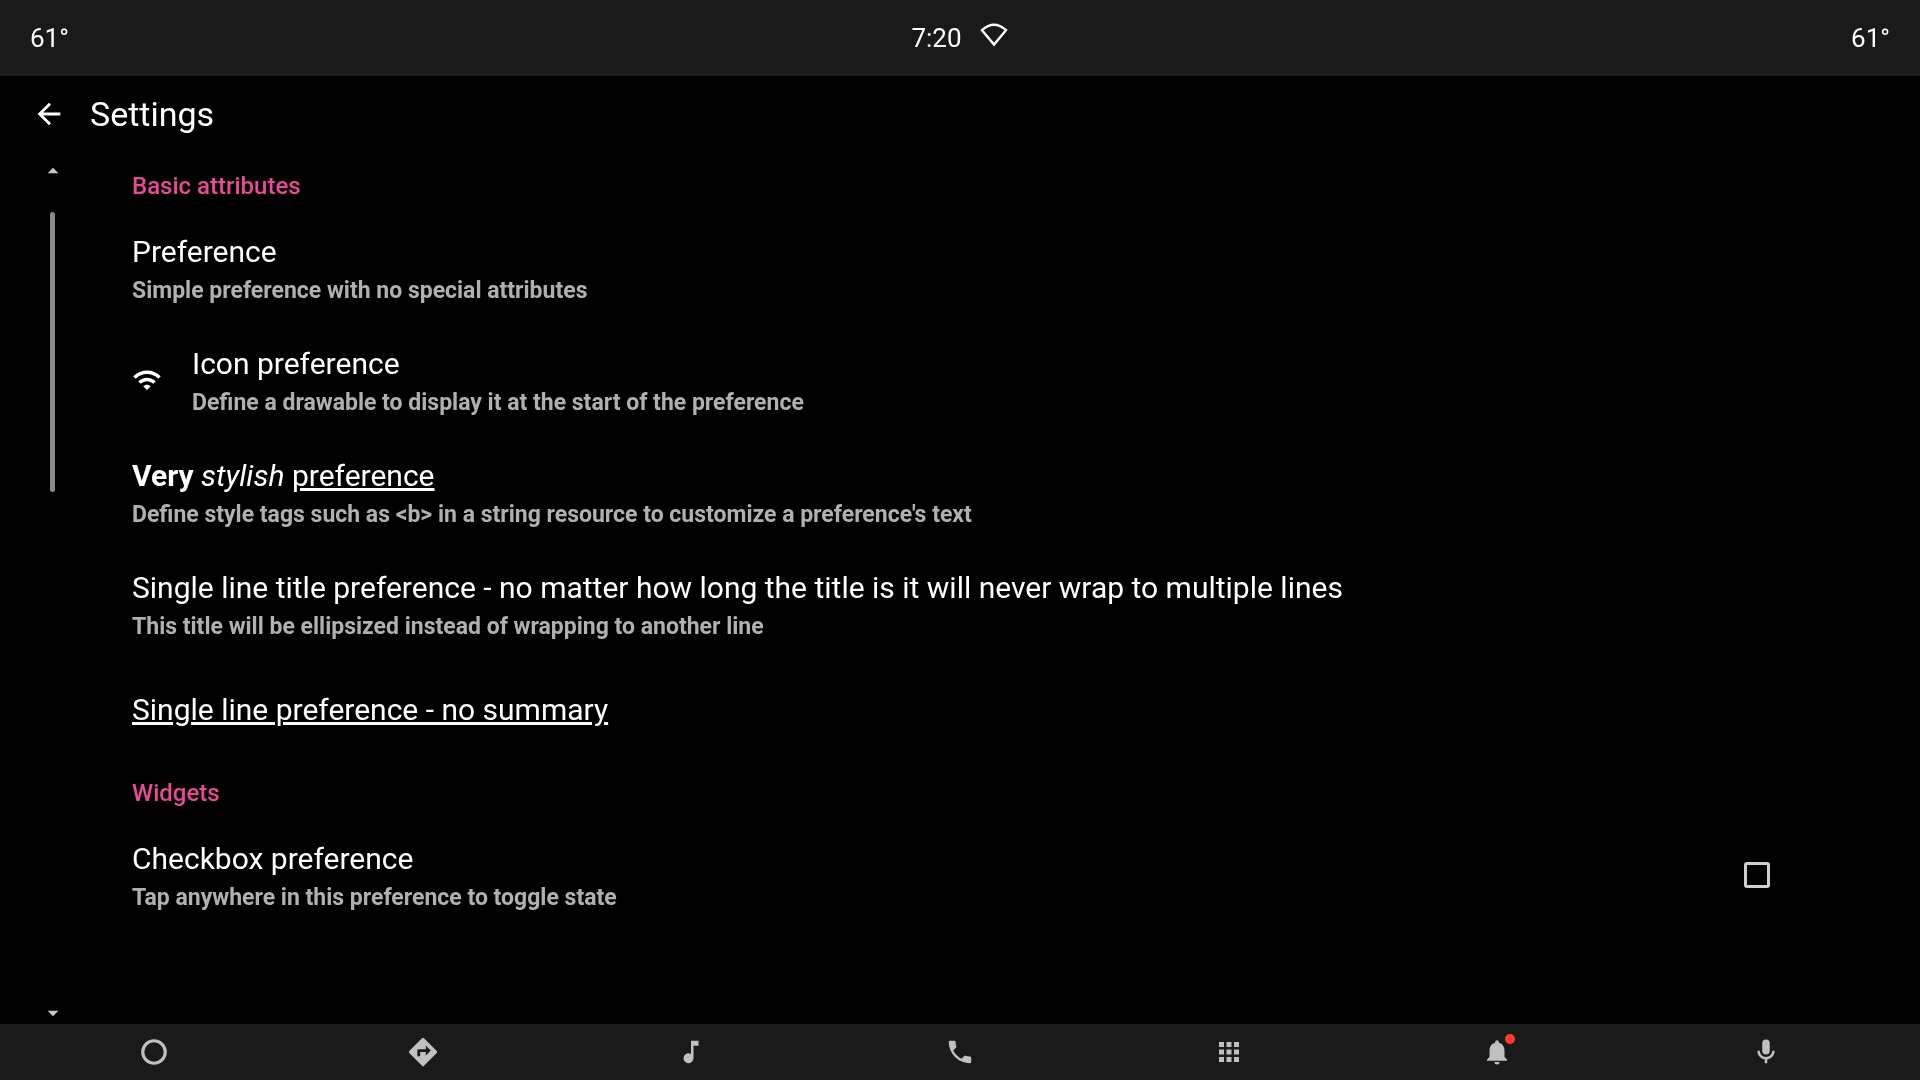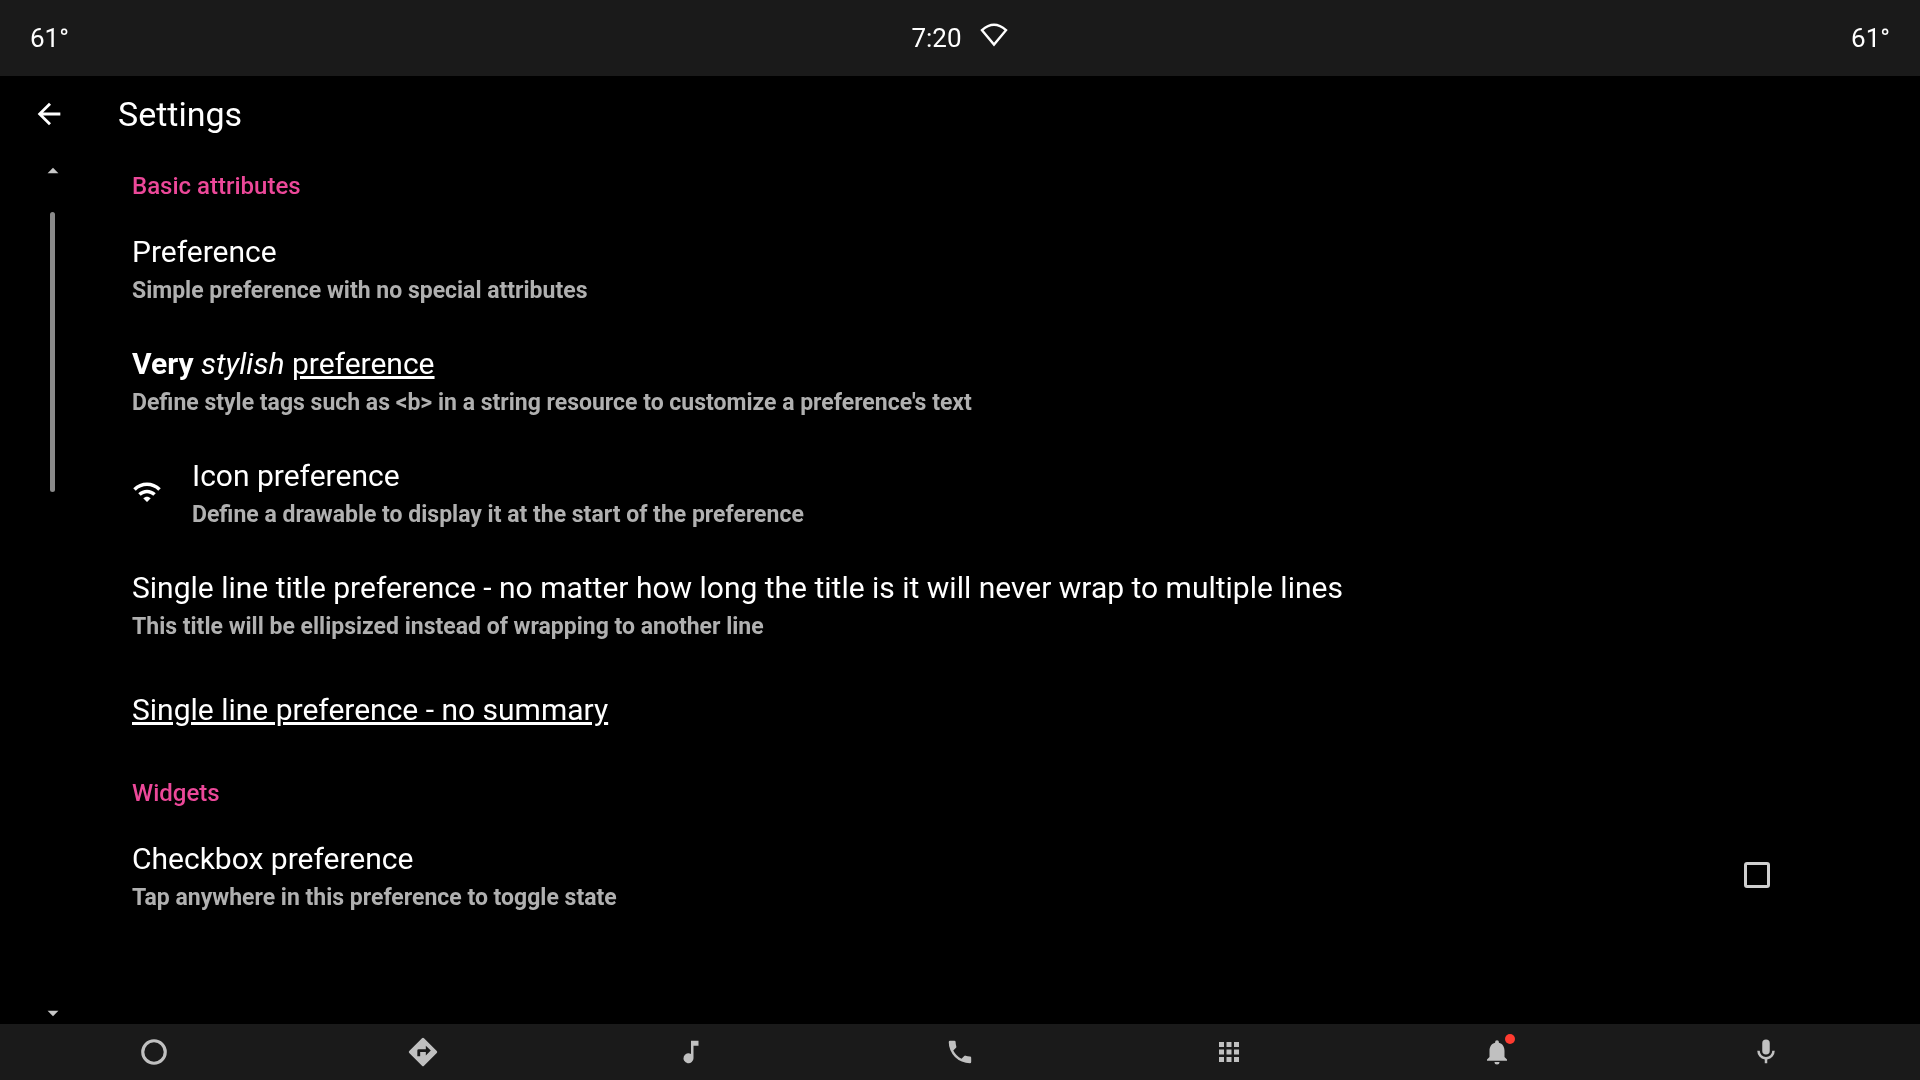--- a/index.html
+++ b/index.html
@@ -21,21 +21,21 @@
     font-size: 26px;
   }
   .status-center { display: flex; gap: 17px; }
   .status-left, .status-right { font-weight: 400; }
 
   .app-bar {
     height: 76px;
     display: flex;
     align-items: center;
     padding: 0 32px;
-    gap: 52px;
+    gap: 24px;
   }
   .app-bar .title { font-size: 34px; font-weight: 400; }
 
   .content-area {
     position: relative;
     height: calc(100% - 76px - 76px - 56px);
     padding-left: 132px;
     padding-right: 60px;
   }
 
@@ -167,45 +167,45 @@
   <div class="section-header">Basic attributes</div>
 
   <div class="pref-item">
     <div class="pref-text">
       <div class="pref-title">Preference</div>
       <div class="pref-summary">Simple preference with no special attributes</div>
     </div>
   </div>
 
   <div class="pref-item">
+    <div class="pref-icon-slot">
+      <span>
+        <svg width="30" height="30" viewBox="0 0 24 24" fill="#fff">
+          <path d="M1 9l2 2c4.97-4.97 13.03-4.97 18 0l2-2C16.93 2.93 7.07 2.93 1 9zm8 8l3 3 3-3c-1.66-1.66-4.34-1.66-6 0zm-4-4l2 2c2.76-2.76 7.24-2.76 10 0l2-2C15.14 9.14 8.86 9.14 5 13z"></path>
+        </svg>
+      </span>
+    </div>
+    <div class="pref-text">
+      <div class="pref-title">Icon preference</div>
+      <div class="pref-summary">Define a drawable to display it at the start of the preference</div>
+    </div>
+  </div>
+
+  <div class="pref-item">
     <div class="pref-text">
       <div class="pref-title">
         <b>Very</b>
         <i>stylish</i>
         <u>preference</u>
       </div>
       <div class="pref-summary">Define style tags such as &lt;b&gt; in a string resource to customize a preference's text</div>
     </div>
   </div>
 
   <div class="pref-item">
-    <div class="pref-icon-slot">
-      <span>
-        <svg width="30" height="30" viewBox="0 0 24 24" fill="#fff">
-          <path d="M1 9l2 2c4.97-4.97 13.03-4.97 18 0l2-2C16.93 2.93 7.07 2.93 1 9zm8 8l3 3 3-3c-1.66-1.66-4.34-1.66-6 0zm-4-4l2 2c2.76-2.76 7.24-2.76 10 0l2-2C15.14 9.14 8.86 9.14 5 13z"></path>
-        </svg>
-      </span>
-    </div>
-    <div class="pref-text">
-      <div class="pref-title">Icon preference</div>
-      <div class="pref-summary">Define a drawable to display it at the start of the preference</div>
-    </div>
-  </div>
-
-  <div class="pref-item">
     <div class="pref-text" style="min-width:0;">
       <div class="pref-title ellipsis">Single line title preference - no matter how long the title is it will never wrap to multiple lines</div>
       <div class="pref-summary">This title will be ellipsized instead of wrapping to another line</div>
     </div>
   </div>
 
   <div class="pref-item" style="padding-top:30px;padding-bottom:30px;text-decoration:underline;">
     <div class="pref-text">
       <div class="pref-title">Single line preference - no summary</div>
     </div>

